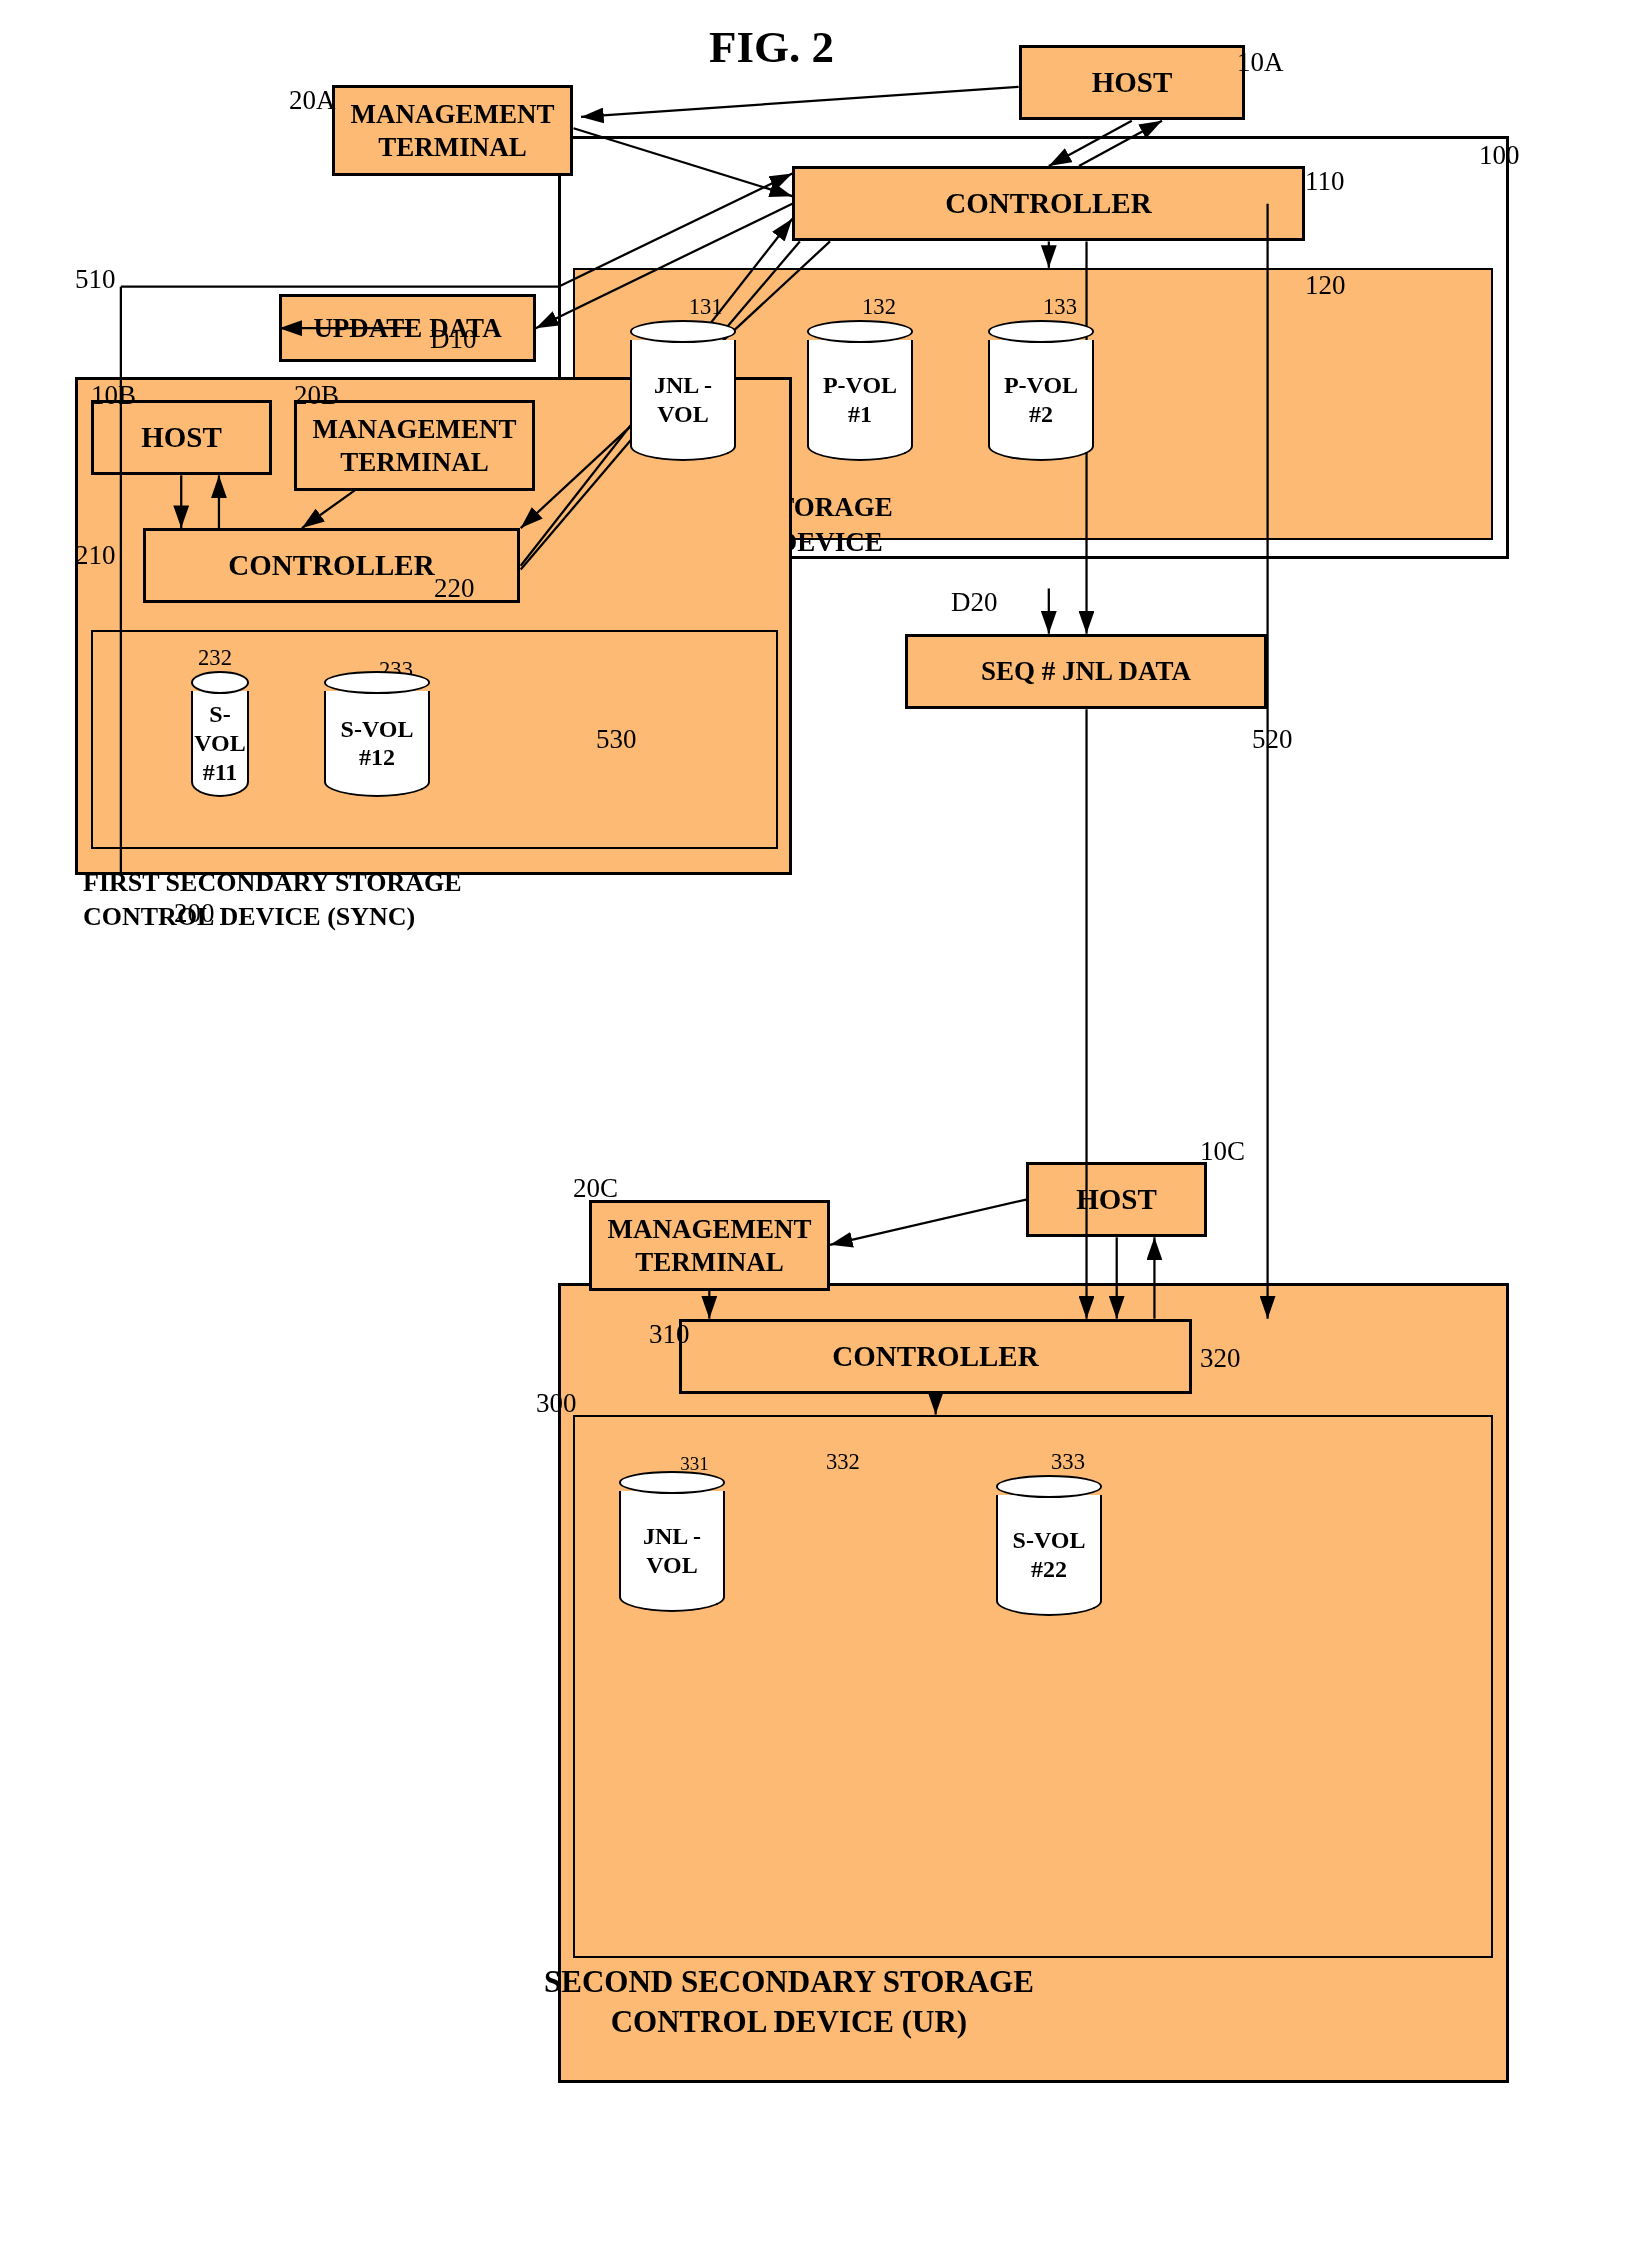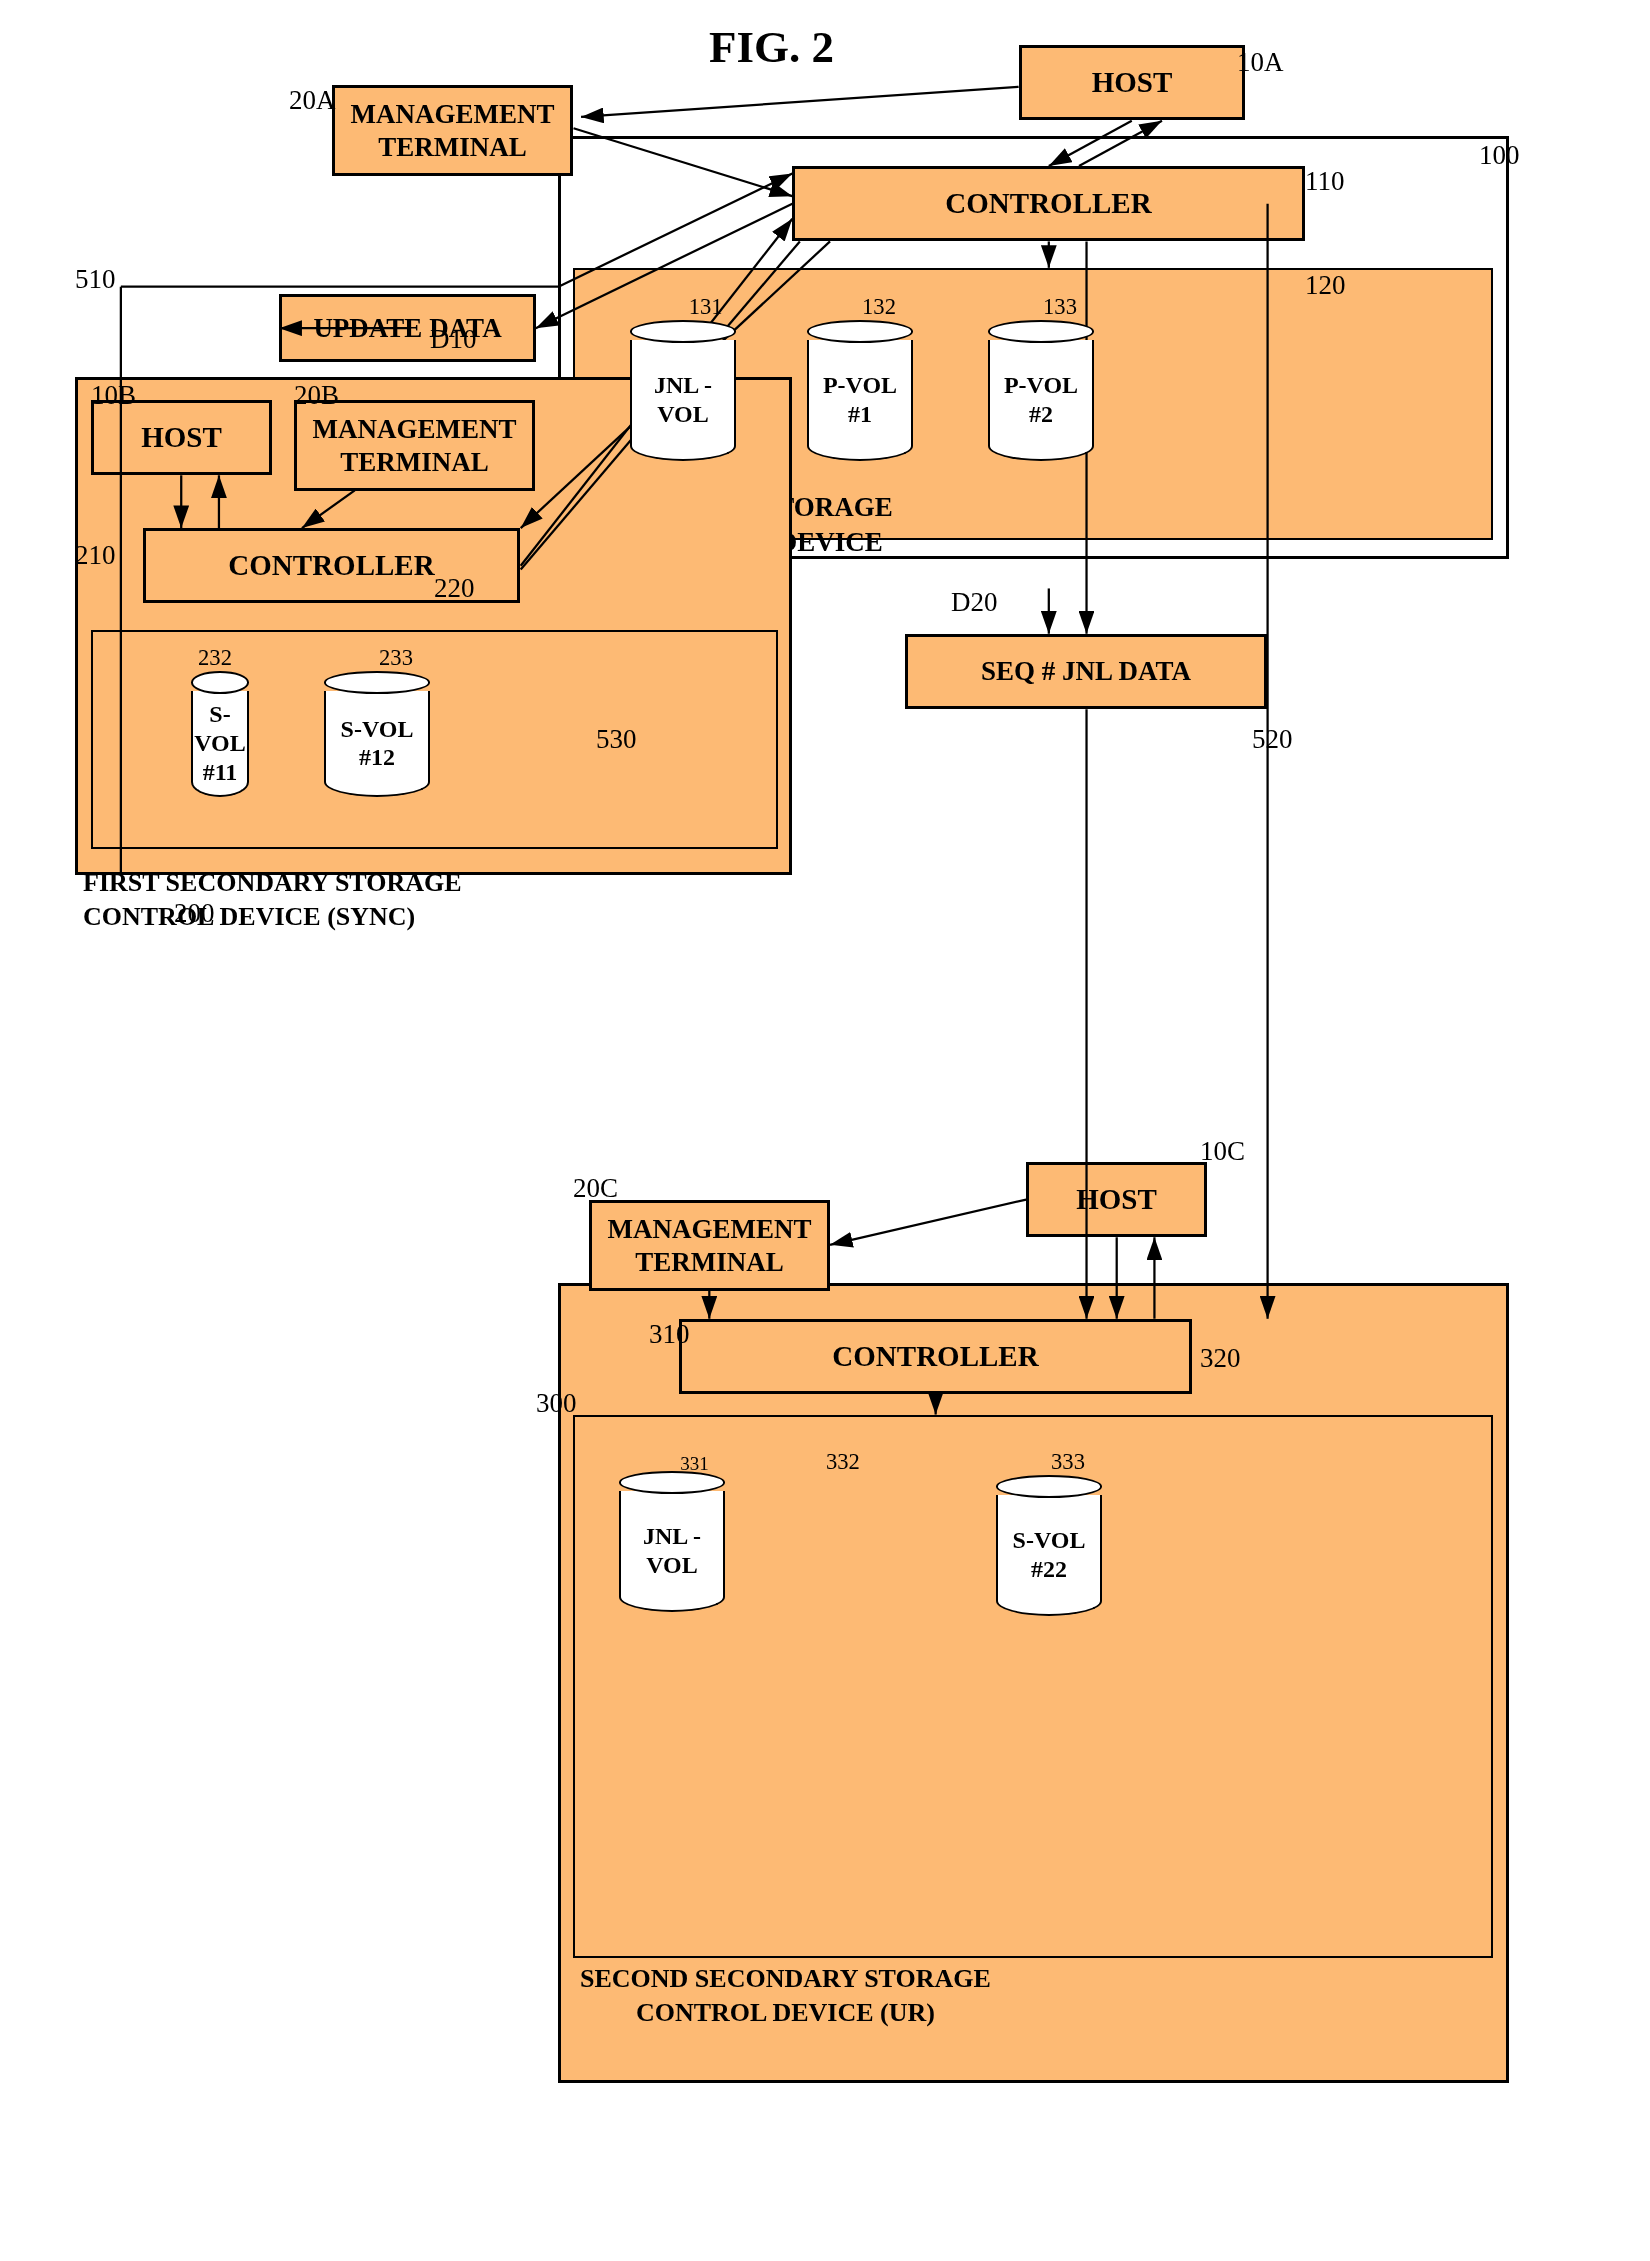--- a/index.html
+++ b/index.html
@@ -188,21 +188,21 @@
   <div class="cylinder-wrap" style="left: 143px; top: 645px;">
     <div class="label" style="position:relative; font-size:22.6px; left:19px; top:0;">232</div>
     <div class="cylinder" style="width:106px;padding-left:48px;">
       <div class="cyl-top"></div>
       <div class="cyl-body" style="height:106px;">S-VOL
 #11</div>
     </div>
   </div>
 
   <div class="cylinder-wrap" style="left: 324px; top: 645px;">
-    <div class="label" style="position:relative; font-size:22.6px; left:19px; top:0;">233</div>
+    <div class="label" style="position:relative; font-size:22.6px; left:19px; top:12px;">233</div>
     <div class="cylinder" style="width:106px;">
       <div class="cyl-top"></div>
       <div class="cyl-body" style="height:106px;">S-VOL
 #12</div>
     </div>
   </div>
 
   <div class="title-label" style="left: 83px; top: 866px; font-size:26px; line-height:1.3; white-space:pre-line; text-align:left;">FIRST SECONDARY STORAGE
 CONTROL DEVICE (SYNC)</div>
 
@@ -266,21 +266,21 @@
 
   <div class="cylinder-wrap" style="left: 996px; top: 1449px;">
     <div class="label" style="position:relative; font-size:22.6px; left:19px; top:0;">333</div>
     <div class="cylinder" style="width:106px;">
       <div class="cyl-top"></div>
       <div class="cyl-body" style="height:121px;">S-VOL
 #22</div>
     </div>
   </div>
 
-  <div class="title-label" style="left: 580px; top: 1962px; font-size:26px; line-height:1.3; white-space:pre-line;">SECOND SECONDARY STORAGE
+  <div class="title-label" style="left: 544px; top: 1962px; font-size:31px; line-height:1.3; white-space:pre-line;">SECOND SECONDARY STORAGE
 CONTROL DEVICE (UR)</div>
 
   <svg class="arrows" viewBox="0 0 2188 2997" width="1651" height="2261">
     <defs>
       <marker id="arrowhead" markerWidth="10" markerHeight="7" refX="10" refY="3.5" orient="auto">
         <polygon points="0 0, 10 3.5, 0 7" fill="#000"></polygon>
       </marker>
       <marker id="arrowhead-rev" markerWidth="10" markerHeight="7" refX="0" refY="3.5" orient="auto">
         <polygon points="10 0, 0 3.5, 10 7" fill="#000"></polygon>
       </marker>

